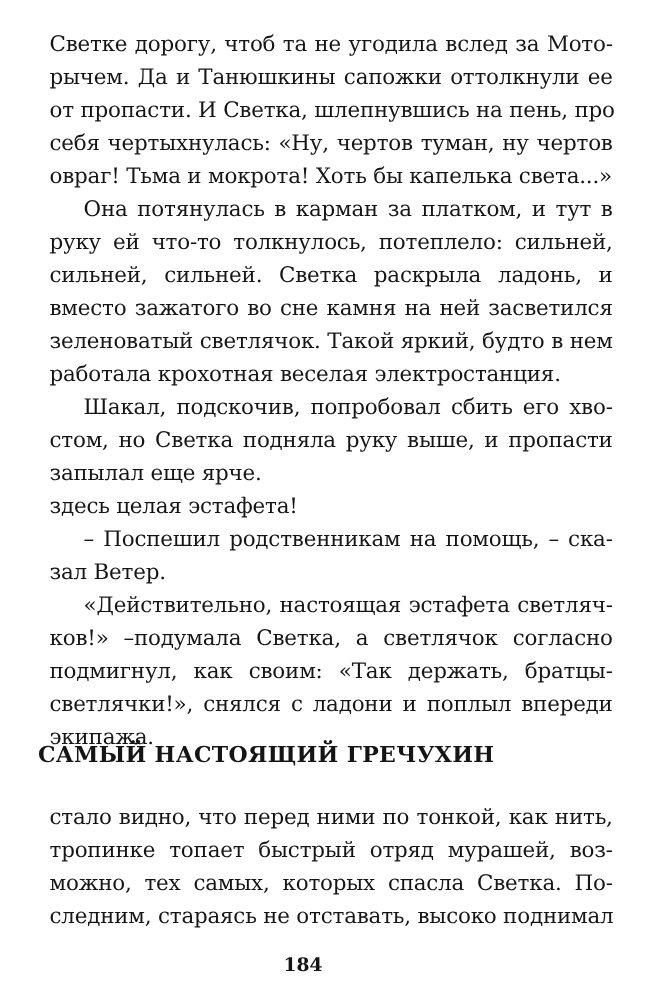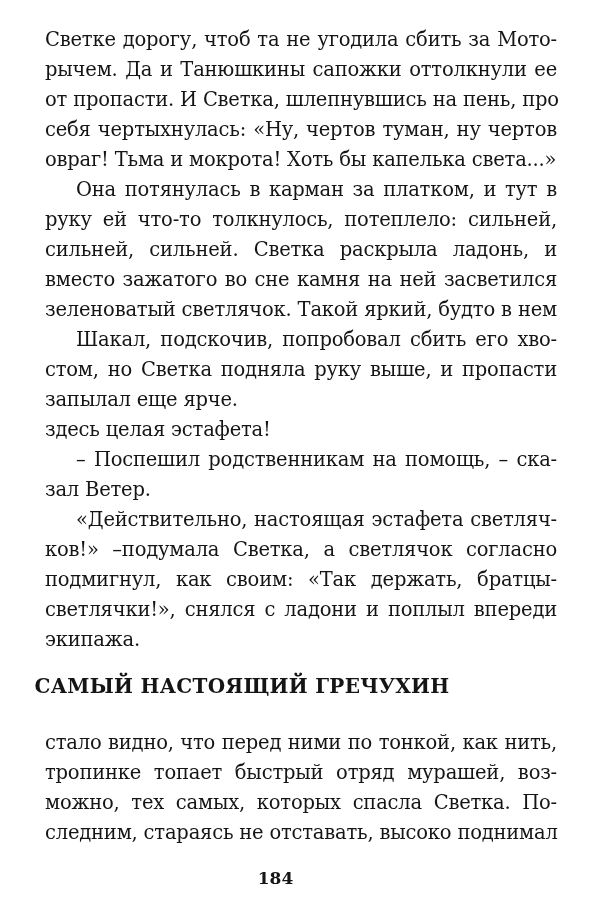--- a/index.html
+++ b/index.html
@@ -22,30 +22,31 @@
   .pagenum {
     position: absolute; left: 0; width: 551px; top: 868px; text-align: center;
     font-family: "DejaVu Serif", "Liberation Serif", serif; font-weight: bold;
     font-size: 17px; color: #151515;
   }
 </style>
 </head>
 <body>
 
 <div class="page" id="sec1">
-    <span class="line">Светке дорогу, чтоб та не угодила сбить за Мото-</span>
+    <span class="line">Светке дорогу, чтоб та не угодила вслед за Мото-</span>
     <span class="line">рычем. Да и Танюшкины сапожки оттолкнули ее</span>
     <span class="line">от пропасти. И Светка, шлепнувшись на пень, про</span>
     <span class="line">себя чертыхнулась: «Ну, чертов туман, ну чертов</span>
     <span class="line last">овраг! Тьма и мокрота! Хоть бы капелька света...»</span>
     <span class="line indent">Она потянулась в карман за платком, и тут в</span>
     <span class="line">руку ей что-то толкнулось, потеплело: сильней,</span>
     <span class="line">сильней, сильней. Светка раскрыла ладонь, и</span>
     <span class="line">вместо зажатого во сне камня на ней засветился</span>
     <span class="line">зеленоватый светлячок. Такой яркий, будто в нем</span>
+    <span class="line last">работала крохотная веселая электростанция.</span>
     <span class="line indent">Шакал, подскочив, попробовал сбить его хво-</span>
     <span class="line">стом, но Светка подняла руку выше, и пропасти</span>
     <span class="line last">запылал еще ярче.</span>
     <span class="line last">здесь целая эстафета!</span>
     <span class="line indent">– Поспешил родственникам на помощь, – ска-</span>
     <span class="line last">зал Ветер.</span>
     <span class="line indent">«Действительно, настоящая эстафета светляч-</span>
     <span class="line">ков!» –подумала Светка, а светлячок согласно</span>
     <span class="line">подмигнул, как своим: «Так держать, братцы-</span>
     <span class="line">светлячки!», снялся с ладони и поплыл впереди</span>

